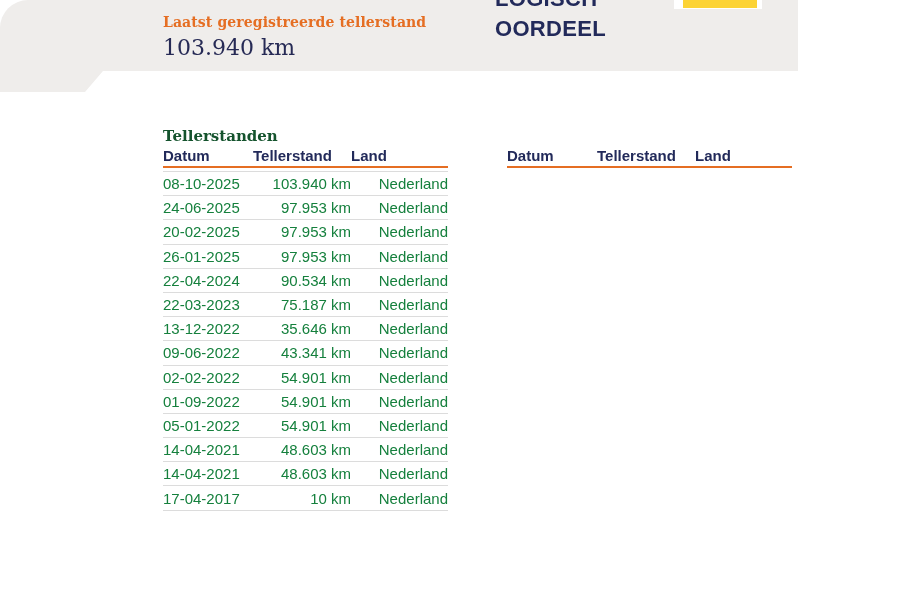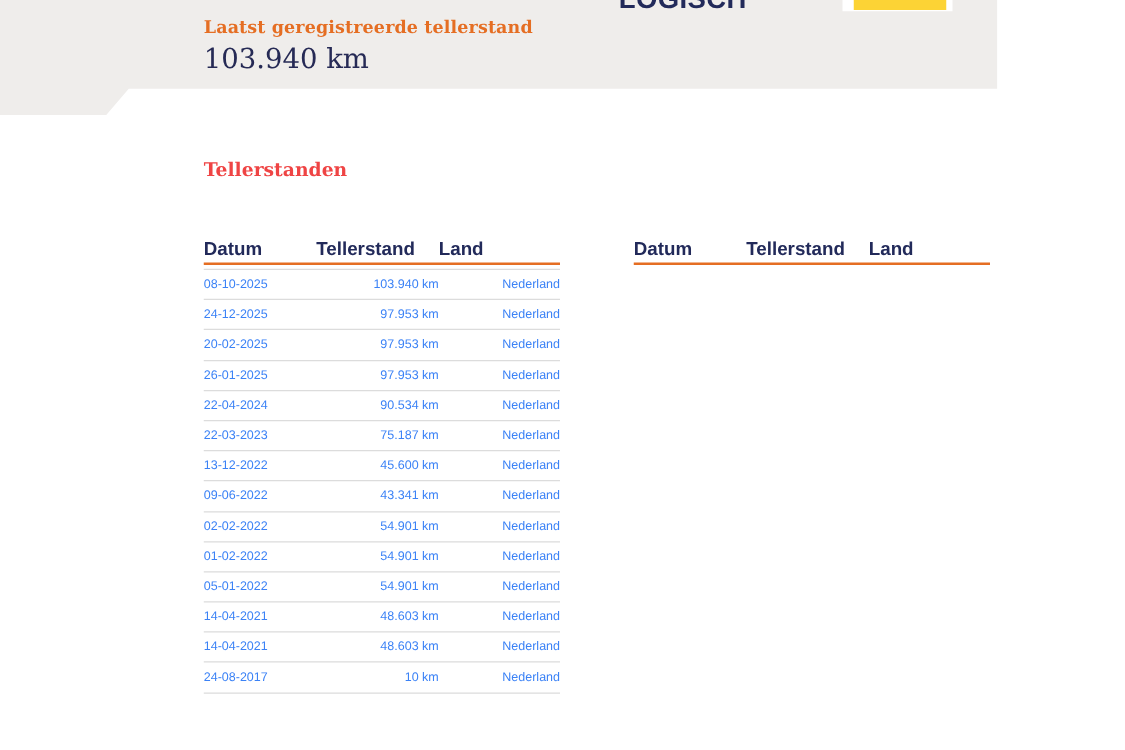--- a/index.html
+++ b/index.html
@@ -7,20 +7,21 @@
     padding: 0;
     background: #ffffff;
     font-family: "Liberation Sans", sans-serif;
   }
   #screen {
     position: relative;
     width: 900px;
     height: 600px;
     overflow: hidden;
     background: #ffffff;
+    border-radius: 28px;
   }
 
   
   .header-band {
     position: absolute;
     top: 0; left: 0;
     width: 798px;
     height: 92px;
     background: #efedeb;
     clip-path: polygon(0 0, 798px 0, 798px 71px, 103px 71px, 85px 92px, 0 92px);
@@ -71,27 +72,26 @@
   }
 
   
   .section-title {
     position: absolute;
     left: 163px;
     top: 127px;
     font-family: "DejaVu Serif", serif;
     font-weight: bold;
     font-size: 15px;
-    color: #ef4444;
+    color: #14532d;
   }
   .odo-table {
     position: absolute;
     top: 148px;
     width: 285px;
-    margin-top: 44px;
   }
   .odo-table.left  { left: 163px; }
   .odo-table.right { left: 507px; }
 
   .thead {
     display: grid;
     grid-template-columns: 90px 98px 97px;
     font-size: 15px;
     font-weight: bold;
     color: #222a5a;
@@ -105,39 +105,40 @@
     margin-top: 3px;
     border-bottom: 1px solid #dcdcdc;
   }
   .rows:empty { border-bottom: none; }
   .row {
     display: grid;
     grid-template-columns: 90px 98px 97px;
     align-items: center;
     height: 23.2px;
     border-top: 1px solid #dcdcdc;
-    font-size: 10px;
-    color: #3b82f6;
+    font-size: 15px;
+    color: #15803d;
   }
   .row .c2, .row .c3 { text-align: right; }
 </style>
 </head>
 <body>
 
 <div id="screen">
 
   <div class="header-band"></div>
 
   <div class="last-reading">
     <div class="label">Laatst geregistreerde tellerstand</div>
     <div class="value">103.940 km</div>
   </div>
 
   <div class="judgement-title">
     <div>LOGISCH</div>
+    <div>OORDEEL</div>
   </div>
 
   <div class="rating-box">
     <div class="rating-bar"></div>
   </div>
 
   <div class="section-title">Tellerstanden</div>
 
   <div class="odo-table left">
     <div class="thead">
@@ -146,21 +147,21 @@
       <div class="c3">Land</div>
     </div>
     <div class="rows">
     <div class="row">
       <div class="c1">08-10-2025</div>
       <div class="c2">103.940 km</div>
       <div class="c3">Nederland</div>
     </div>
 
     <div class="row">
-      <div class="c1">24-12-2025</div>
+      <div class="c1">24-06-2025</div>
       <div class="c2">97.953 km</div>
       <div class="c3">Nederland</div>
     </div>
 
     <div class="row">
       <div class="c1">20-02-2025</div>
       <div class="c2">97.953 km</div>
       <div class="c3">Nederland</div>
     </div>
 
@@ -177,38 +178,38 @@
     </div>
 
     <div class="row">
       <div class="c1">22-03-2023</div>
       <div class="c2">75.187 km</div>
       <div class="c3">Nederland</div>
     </div>
 
     <div class="row">
       <div class="c1">13-12-2022</div>
-      <div class="c2">45.600 km</div>
+      <div class="c2">35.646 km</div>
       <div class="c3">Nederland</div>
     </div>
 
     <div class="row">
       <div class="c1">09-06-2022</div>
       <div class="c2">43.341 km</div>
       <div class="c3">Nederland</div>
     </div>
 
     <div class="row">
       <div class="c1">02-02-2022</div>
       <div class="c2">54.901 km</div>
       <div class="c3">Nederland</div>
     </div>
 
     <div class="row">
-      <div class="c1">01-02-2022</div>
+      <div class="c1">01-09-2022</div>
       <div class="c2">54.901 km</div>
       <div class="c3">Nederland</div>
     </div>
 
     <div class="row">
       <div class="c1">05-01-2022</div>
       <div class="c2">54.901 km</div>
       <div class="c3">Nederland</div>
     </div>
 
@@ -218,21 +219,21 @@
       <div class="c3">Nederland</div>
     </div>
 
     <div class="row">
       <div class="c1">14-04-2021</div>
       <div class="c2">48.603 km</div>
       <div class="c3">Nederland</div>
     </div>
 
     <div class="row">
-      <div class="c1">24-08-2017</div>
+      <div class="c1">17-04-2017</div>
       <div class="c2">10 km</div>
       <div class="c3">Nederland</div>
     </div>
   </div>
   </div>
 
   <div class="odo-table right">
     <div class="thead">
       <div class="c1">Datum</div>
       <div class="c2">Tellerstand</div>

